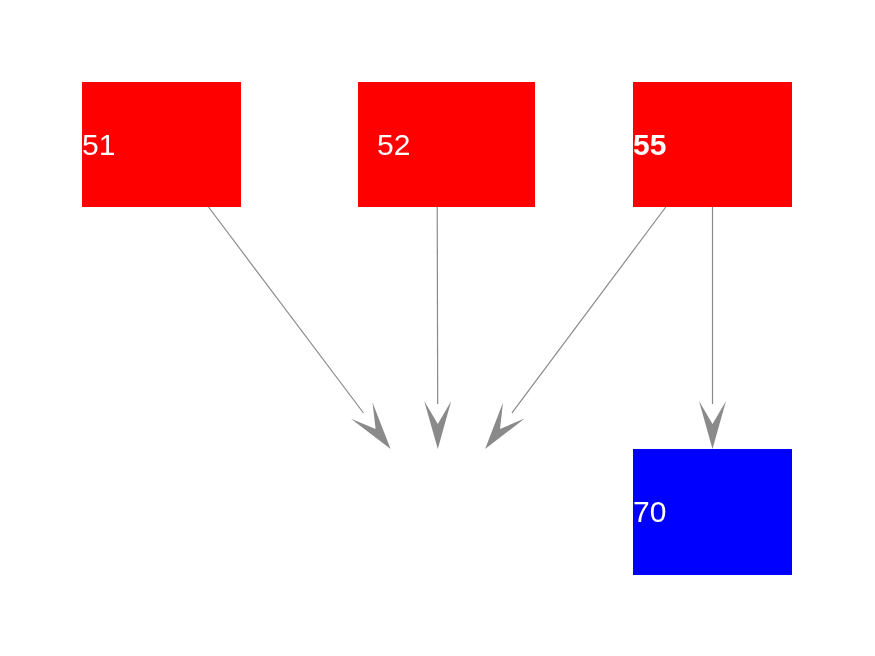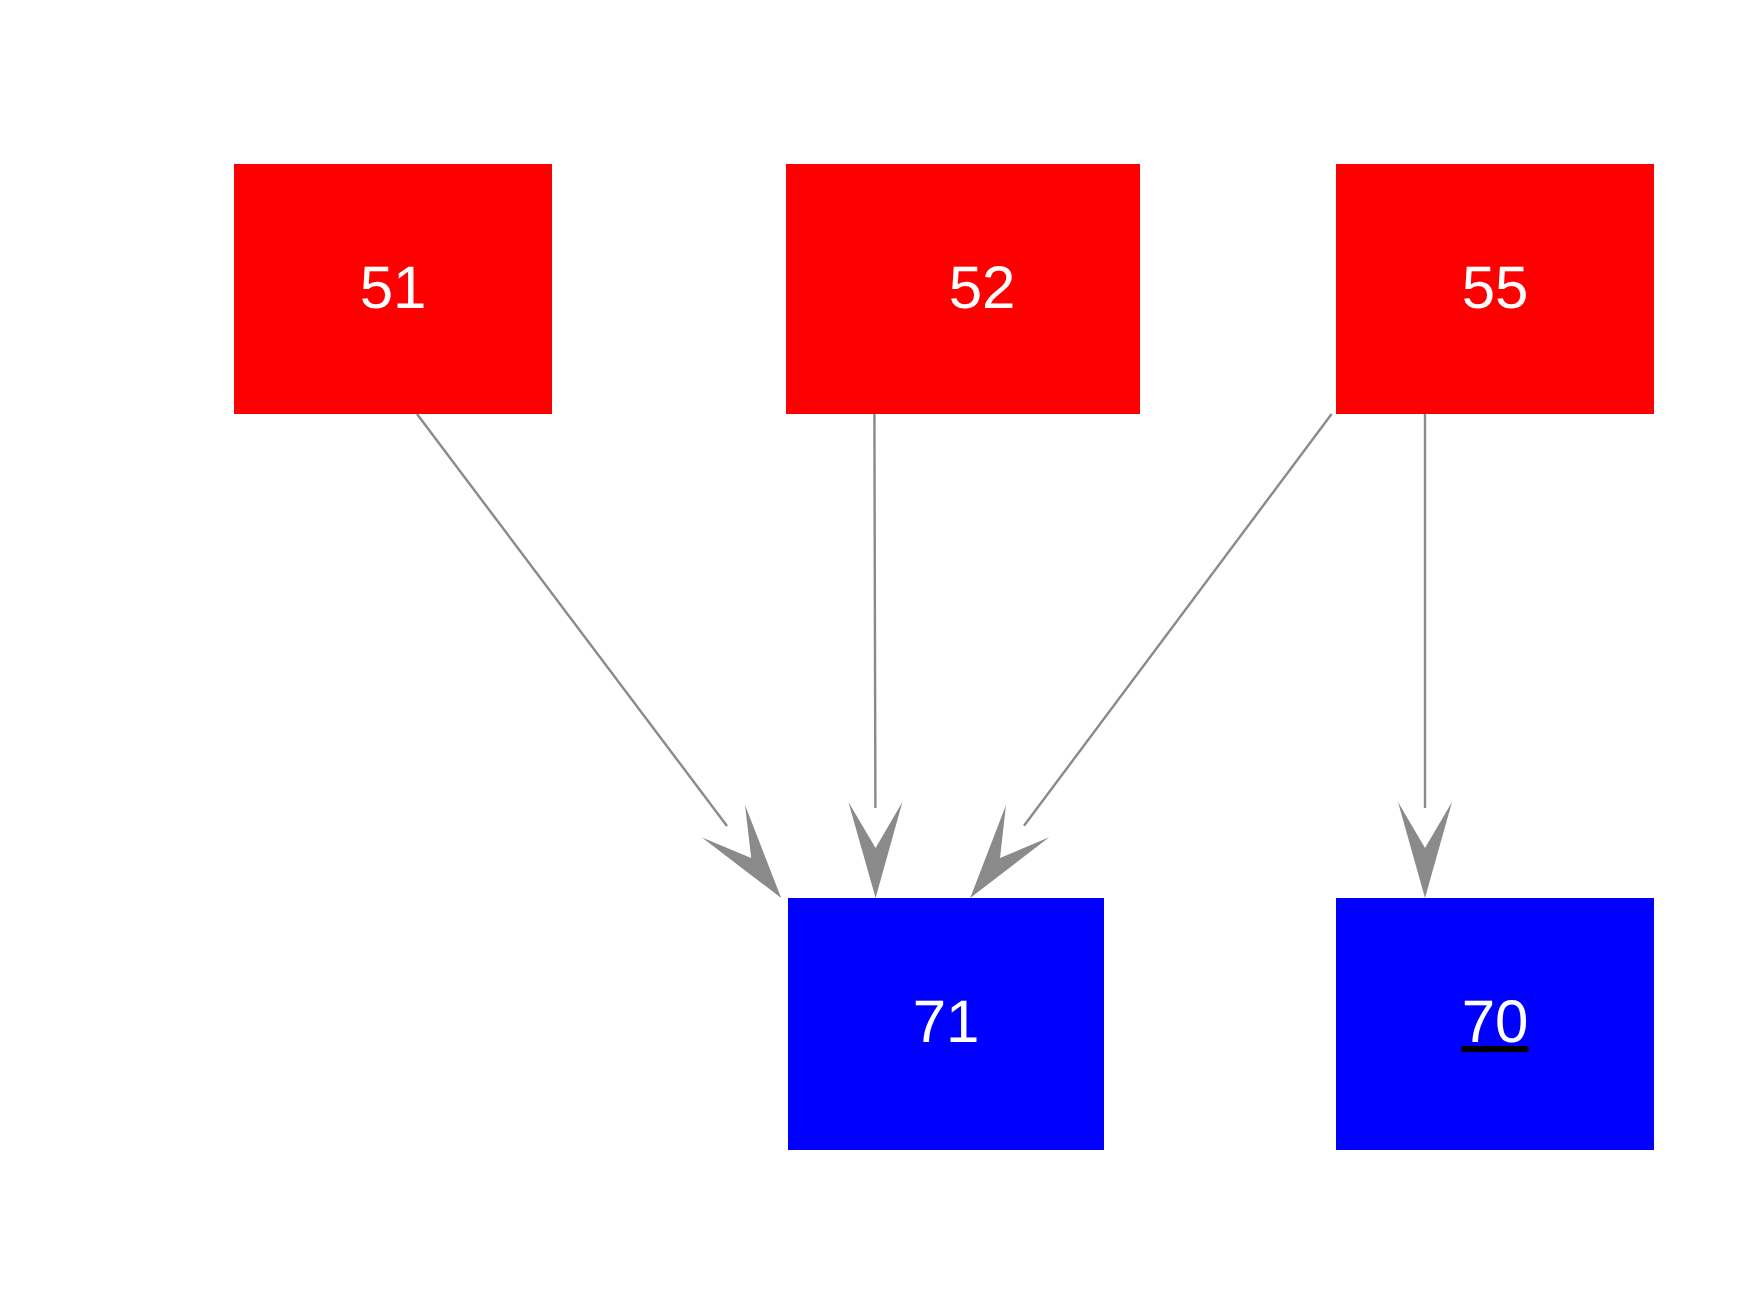--- a/index.html
+++ b/index.html
@@ -24,22 +24,20 @@
     position: absolute;
     left: 0;
     top: 0;
     width: 100%;
     height: 100%;
   }
   .node {
     position: absolute;
     display: flex;
     align-items: center;
-    justify-content: center;
-    margin-left: 35px;
   }
   .node-label {
     font-size: 30px;
     line-height: 1;
   }
 </style>
 </head>
 <body>
 
 <div class="canvas">
@@ -54,22 +52,19 @@
       <polygon points="712.5,449.0 699.0,401.0 712.5,424.0 726.0,401.0" fill="#8a8a8a"></polygon>
     </svg>
   <div id="node-layer" class="node-layer">
       <div class="node" style="left: 82px; top: 82px; width: 159px; height: 125px; background: rgb(255, 0, 0);">
         <span class="node-label" style="color: rgb(255, 255, 255);">51</span>
       </div>
       <div class="node" style="left: 358px; top: 82px; width: 158px; height: 125px; background: rgb(255, 0, 0); padding-left: 19px;">
         <span class="node-label" style="color: rgb(255, 255, 255);">52</span>
       </div>
       <div class="node" style="left: 633px; top: 82px; width: 159px; height: 125px; background: rgb(255, 0, 0);">
-        <span class="node-label" style="color: rgb(255, 255, 255);">55</span>
+        <span class="node-label" style="color: rgb(255, 255, 255); font-weight: bold;">55</span>
       </div>
-      <div class="node" style="left: 359px; top: 449px; width: 158px; height: 126px; background: rgb(0, 0, 255);">
-        <span class="node-label" style="color: rgb(255, 255, 255);">71</span>
-      </div>
-      <div class="node" style="left: 633px; top: 449px; width: 159px; height: 126px; background: rgb(0, 0, 255); text-decoration: underline;">
+      <div class="node" style="left: 633px; top: 449px; width: 159px; height: 126px; background: rgb(0, 0, 255);">
         <span class="node-label" style="color: rgb(255, 255, 255);">70</span>
       </div>
     </div>
 </div>
 
 </body></html>

